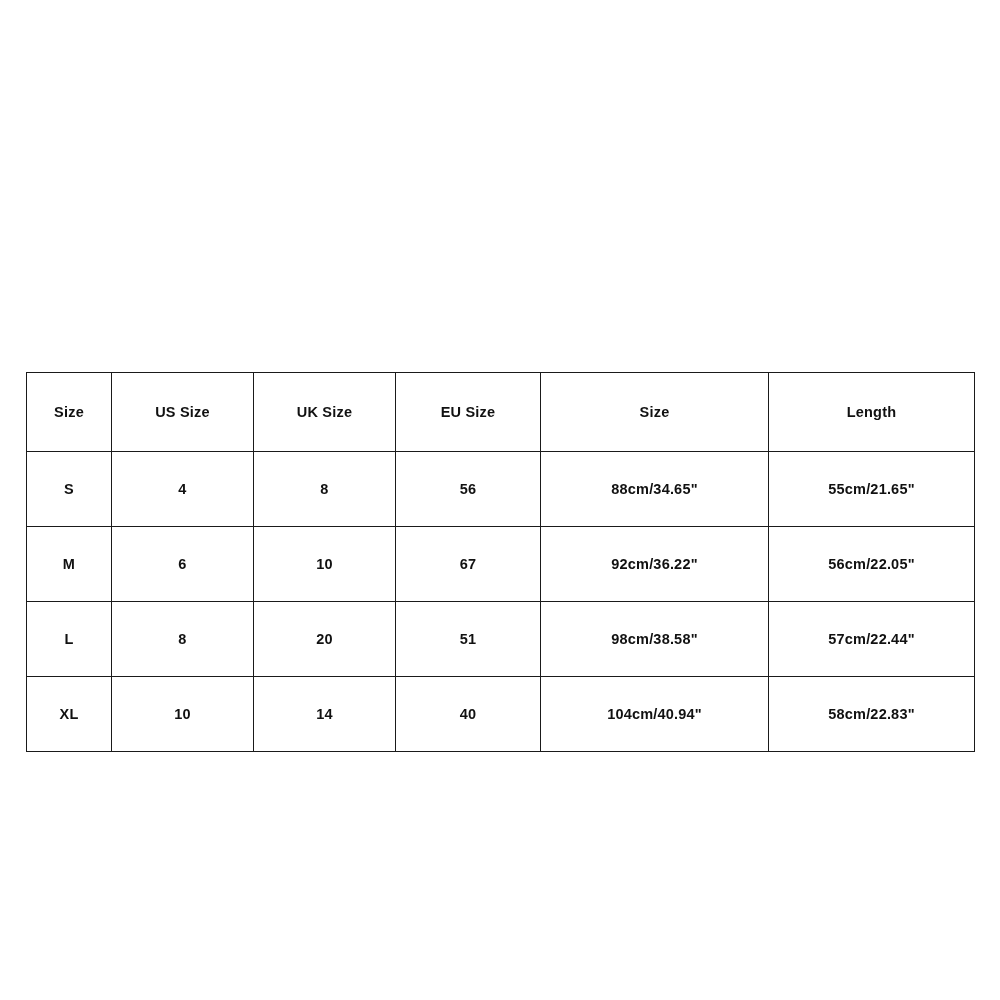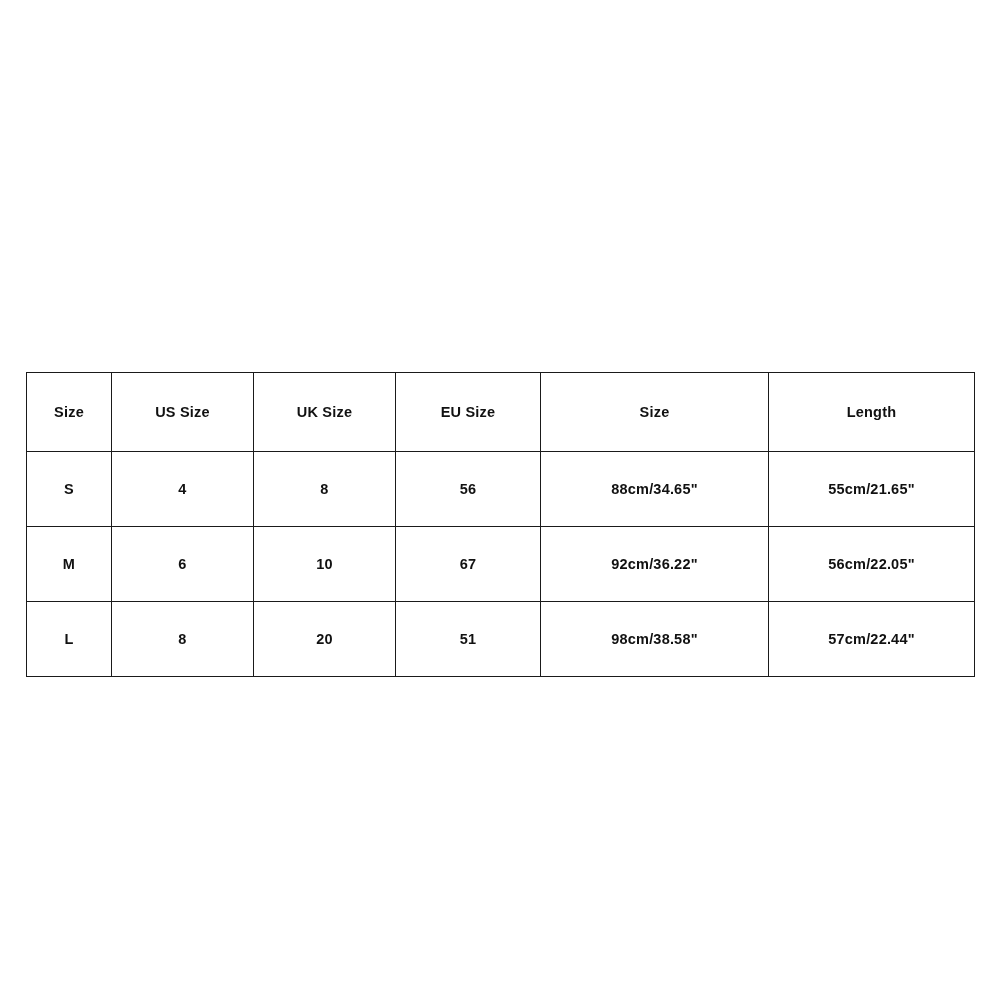--- a/index.html
+++ b/index.html
@@ -95,15 +95,23 @@
         <td>56cm/22.05"</td>
       </tr>
       <tr>
         <td>L</td>
         <td>8</td>
         <td>20</td>
         <td>51</td>
         <td>98cm/38.58"</td>
         <td>57cm/22.44"</td>
       </tr>
+      <tr>
+        <td>XL</td>
+        <td>10</td>
+        <td>14</td>
+        <td>40</td>
+        <td>104cm/40.94"</td>
+        <td>58cm/22.83"</td>
+      </tr>
     </tbody>
   </table>
 </div>
 
 </body></html>

